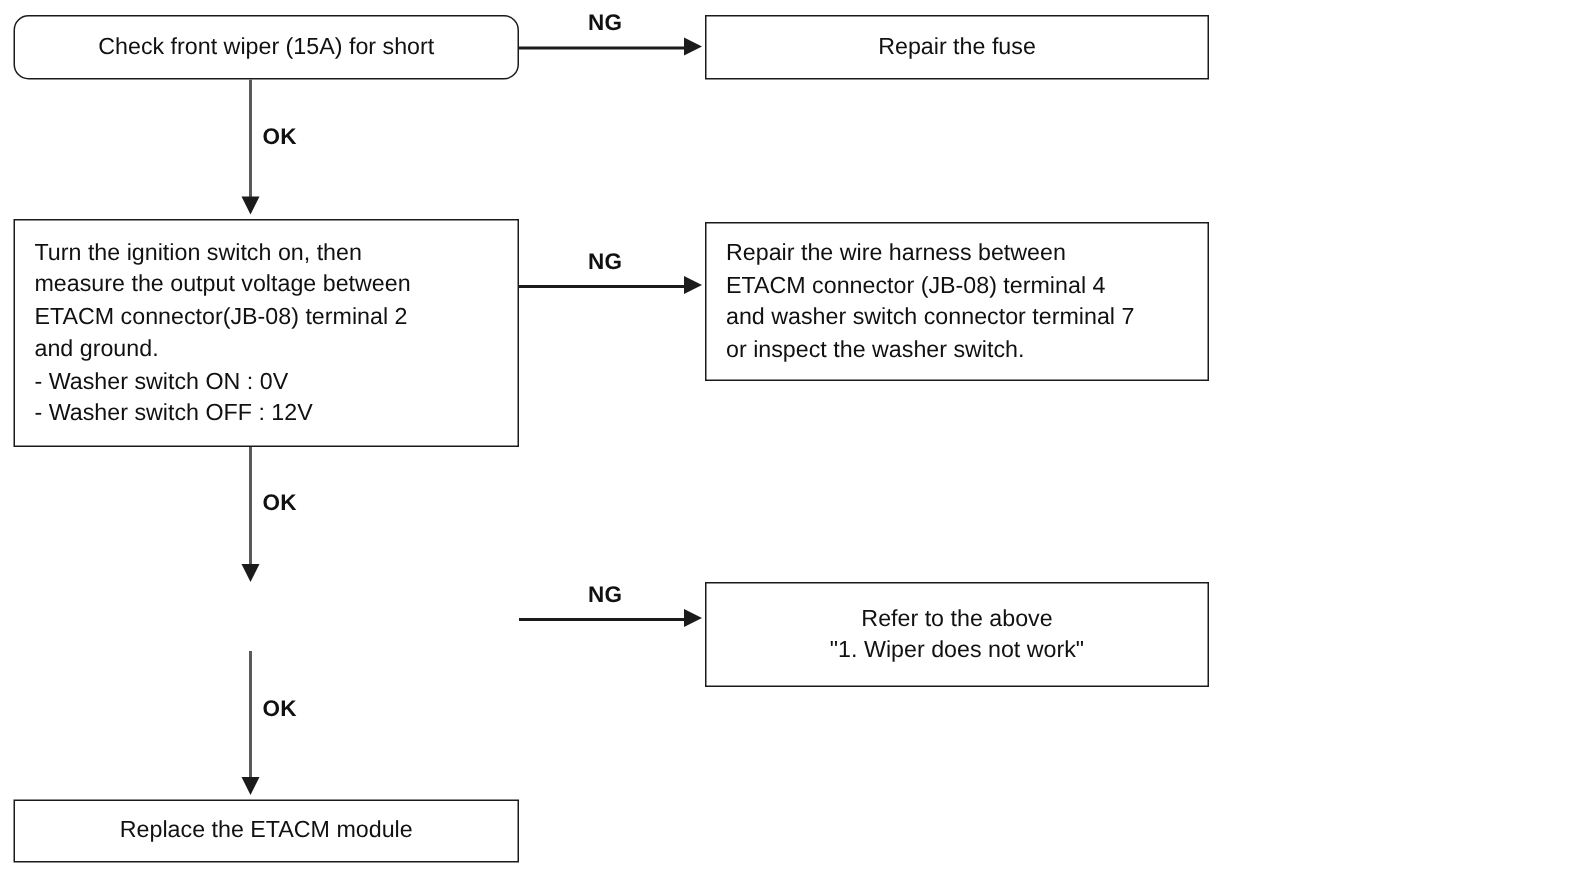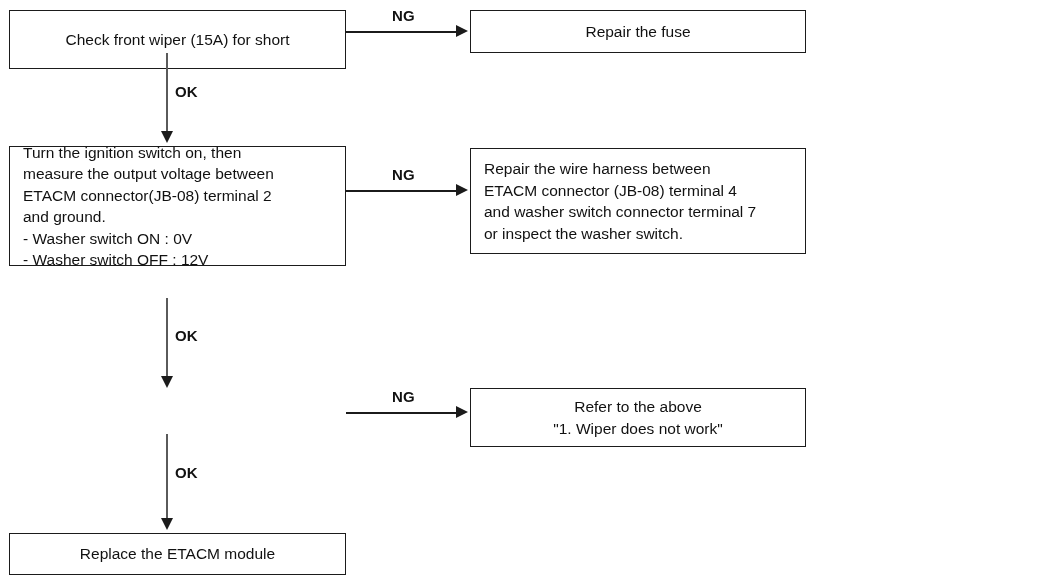--- a/index.html
+++ b/index.html
@@ -78,37 +78,37 @@
     color: #111111;
     letter-spacing: 0.2px;
     white-space: nowrap;
   }
 </style>
 </head>
 <body>
 
 <div id="canvas">
 
-  <div class="node center" style="left:9px; top:10px; width:337px; height:59px;">
+  <div class="node center" style="left:9px; top:10px; width:337px; height:43px;border-radius:10px;">
     <span class="txt">Check front wiper (15A) for short</span>
   </div>
 
   <div class="node center" style="left:470px; top:10px; width:336px; height:43px;">
     <span class="txt">Repair the fuse</span>
   </div>
 
   <div class="hline" style="left:346px; top:31px; width:112px;"></div>
   <div class="arrow-right" style="left:456px; top:25px;"></div>
   <div class="edge-label" style="left:392px; top:7px;">NG</div>
 
   <div class="vline" style="left:166px; top:53px; height:80px;"></div>
   <div class="arrow-down" style="left:161px; top:131px;"></div>
   <div class="edge-label" style="left:175px; top:83px;">OK</div>
 
-  <div class="node left" style="left:9px; top:146px; width:337px; height:120px;">
+  <div class="node left" style="left:9px; top:146px; width:337px; height:152px;">
     <span class="txt">Turn the ignition switch on, then
 measure the output voltage between
 ETACM connector(JB-08) terminal 2
 and ground.
 - Washer switch ON : 0V
 - Washer switch OFF : 12V</span>
   </div>
 
   <div class="node left" style="left:470px; top:148px; width:336px; height:106px;">
     <span class="txt">Repair the wire harness between
@@ -119,21 +119,21 @@
 
   <div class="hline" style="left:346px; top:190px; width:112px;"></div>
   <div class="arrow-right" style="left:456px; top:184px;"></div>
   <div class="edge-label" style="left:392px; top:166px;">NG</div>
 
   <div class="vline" style="left:166px; top:298px; height:80px;"></div>
   <div class="arrow-down" style="left:161px; top:376px;"></div>
   <div class="edge-label" style="left:175px; top:327px;">OK</div>
 
 
-  <div class="node center" style="left:470px; top:388px; width:336px; height:59px;">
+  <div class="node center" style="left:470px; top:388px; width:336px; height:70px;">
     <span class="txt">Refer to the above
 "1. Wiper does not work"</span>
   </div>
 
   <div class="hline" style="left:346px; top:412px; width:112px;"></div>
   <div class="arrow-right" style="left:456px; top:406px;"></div>
   <div class="edge-label" style="left:392px; top:388px;">NG</div>
 
   <div class="vline" style="left:166px; top:434px; height:86px;"></div>
   <div class="arrow-down" style="left:161px; top:518px;"></div>

